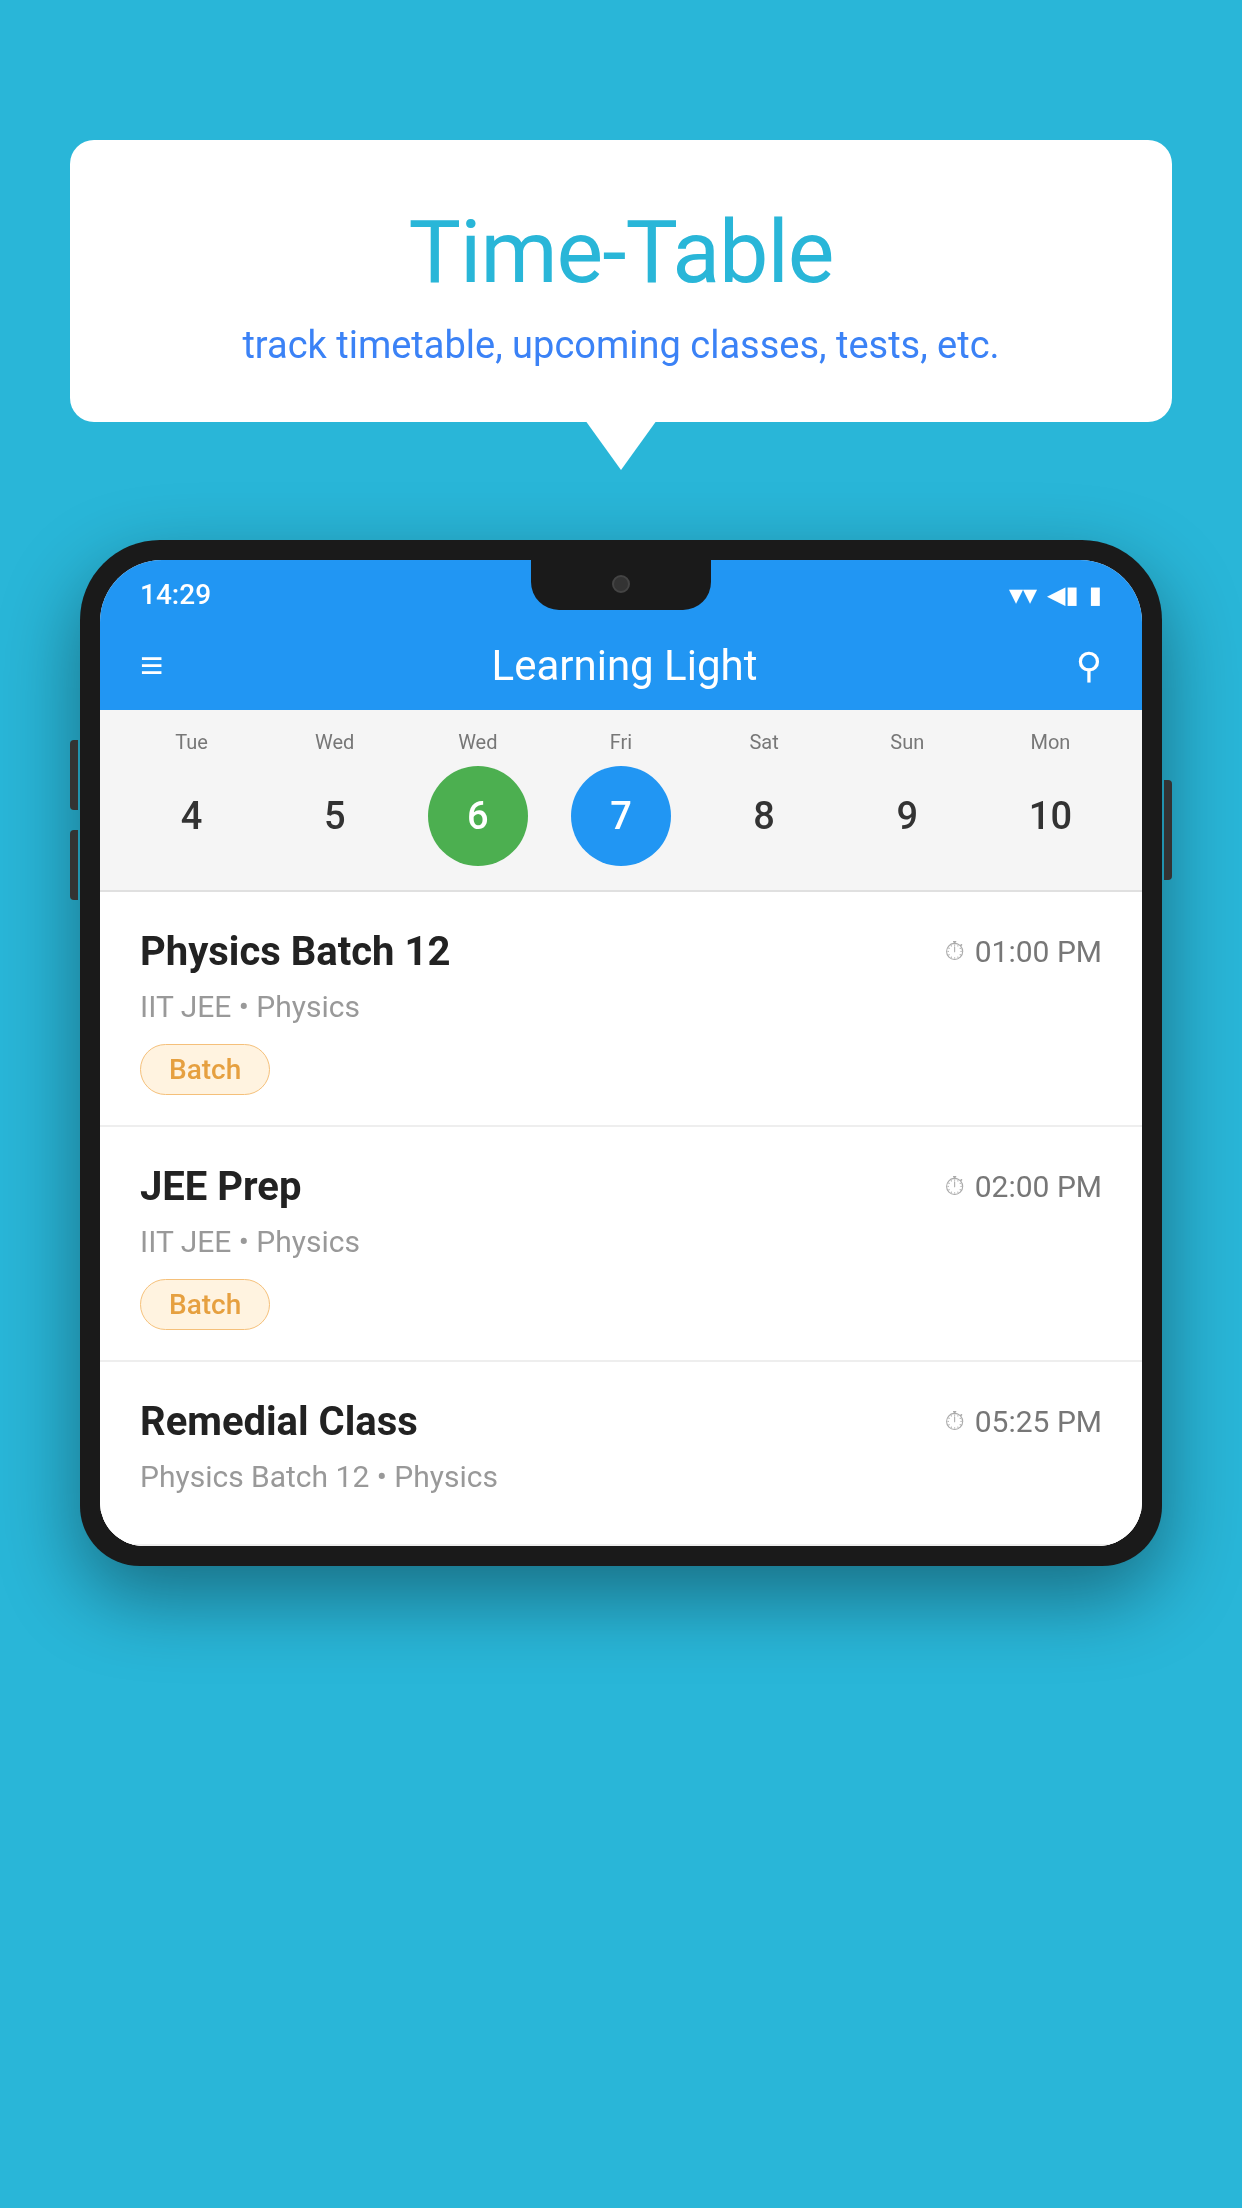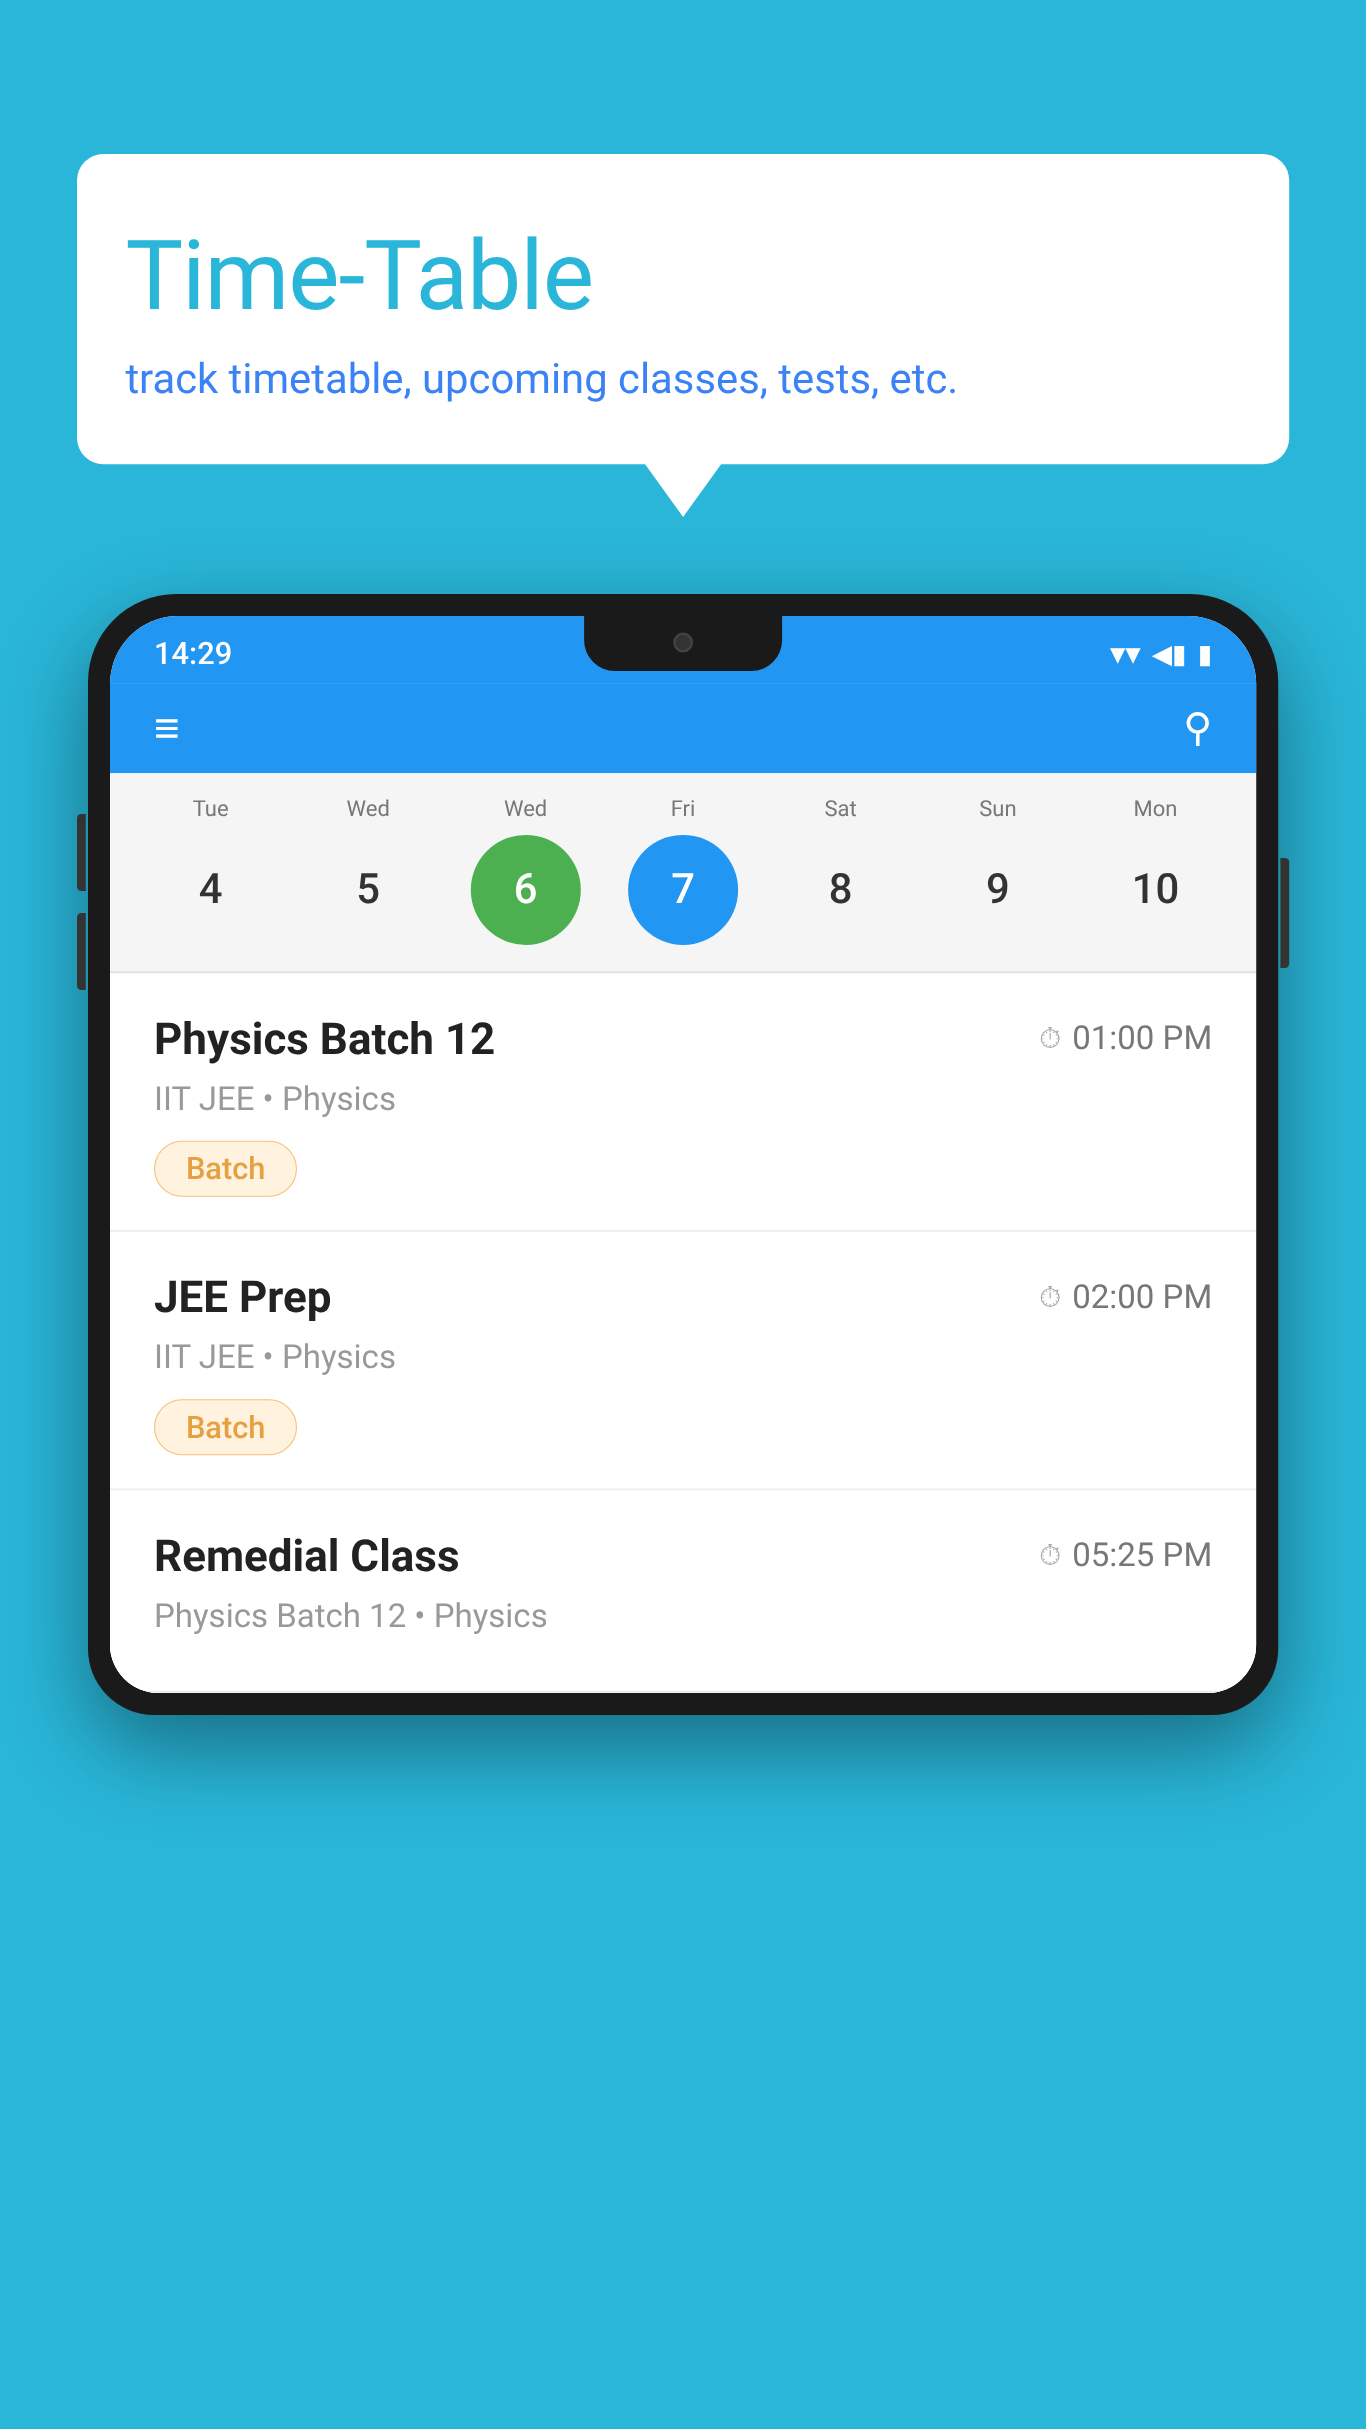--- a/index.html
+++ b/index.html
@@ -19,21 +19,21 @@
       position: absolute;
       top: 140px;
       left: 70px;
       right: 70px;
     }
 
     .speech-bubble {
       background: white;
       border-radius: 24px;
       padding: 60px 44px 55px;
-      text-align: left;
+      text-align: center;
       position: relative;
     }
 
     .speech-bubble::after {
       content: '';
       position: absolute;
       bottom: -48px;
       left: 50%;
       transform: translateX(-50%);
       width: 0;
@@ -326,20 +326,21 @@
           <span class="status-time">14:29</span>
           <div class="status-icons">
             <span style="color:white;font-size:28px;">▾▾</span>
             <span style="color:white;font-size:24px;">◀▮</span>
             <span style="color:white;font-size:24px;">▮</span>
           </div>
         </div>
 
         <div class="app-bar">
           <span class="hamburger-icon" style="font-size:40px;color:white;line-height:1;">≡</span>
+          <span class="app-title">Learning Light</span>
           <span class="search-icon">⚲</span>
         </div>
 
         <div class="calendar-strip">
           <div class="day-headers">
             <span class="day-header">Tue</span>
             <span class="day-header">Wed</span>
             <span class="day-header">Wed</span>
             <span class="day-header">Fri</span>
             <span class="day-header">Sat</span>

